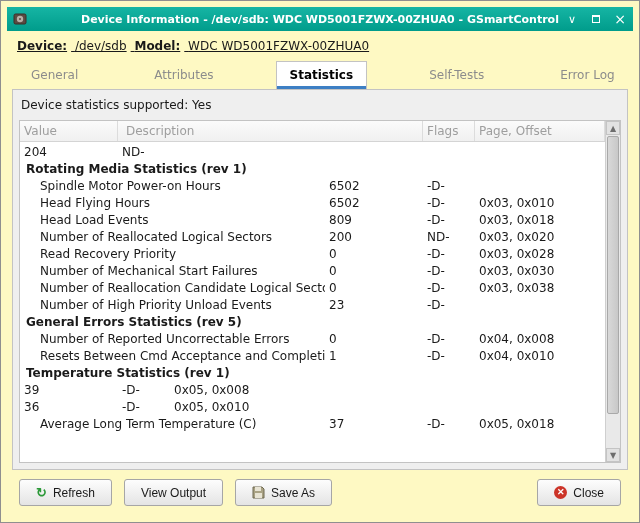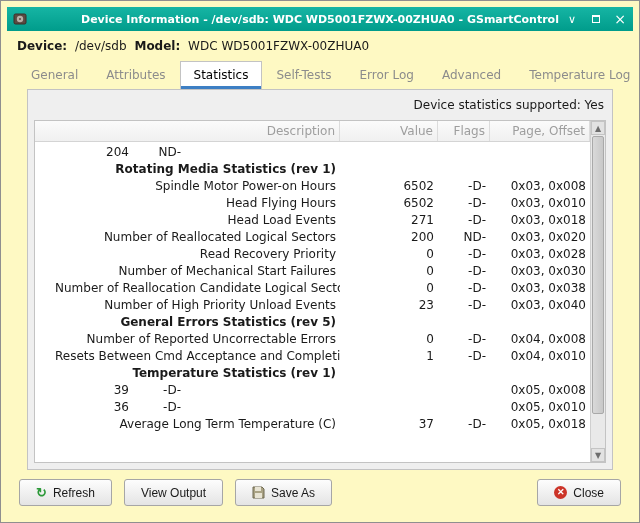--- a/index.html
+++ b/index.html
@@ -42,55 +42,56 @@
   }
   .win-btn {
     width: 14px; height: 14px; display: flex; align-items: center; justify-content: center;
     font-size: 11px; line-height: 1; cursor: default;
   }
   .maxi-box { width: 8px; height: 8px; border: 1px solid #fff; border-top-width: 2px; }
   
   .dev-header {
     padding: 8px 10px 4px 10px;
     flex: 0 0 auto;
+    text-decoration: underline;
   }
   .dev-header b { font-weight: bold; }
   .dev-header span { margin-right: 4px; }
   
   .tab-bar {
     display: flex; align-items: flex-end;
     padding: 4px 10px 0 10px;
     flex: 0 0 auto;
+    gap: 48px;
   }
   .tab {
     padding: 6px 13px 7px 13px;
     color: #8c8c8c;
     background: transparent;
     border: 1px solid transparent;
     border-bottom: none;
     white-space: nowrap;
     cursor: default;
   }
   .tab.active {
     background: #ffffff;
     color: #000000;
     border-color: #c3c3c3;
     box-shadow: inset 0 -3px 0 #3d7fc4;
-    font-weight: normal;
+    font-weight: bold;
   }
   
   .frame {
-    margin: 0 20px;
+    margin: 0 5px;
     border: 1px solid #c3c3c3;
     background: #efefef;
     flex: 1 1 auto;
     display: flex; flex-direction: column;
     padding: 6px;
     overflow: hidden;
-    text-align: right;
   }
   .supported-line { padding: 2px 2px 8px 2px; flex: 0 0 auto; }
   
   .stats-table {
     flex: 1 1 auto;
     border: 1px solid #c3c3c3;
     background: #ffffff;
     display: flex;
     overflow: hidden;
     position: relative;
@@ -198,51 +199,50 @@
       <div class="tab">Advanced</div>
       <div class="tab">Temperature Log</div>
     </div>
 
   <div class="frame">
     <div class="supported-line">Device statistics supported: Yes</div>
 
     <div class="stats-table">
       <div class="table-main">
         <div class="thead">
+          <div class="cell value">Value</div>
           <div class="cell desc">Description</div>
-          <div class="cell value">Value</div>
           <div class="cell flags">Flags</div>
           <div class="cell po">Page, Offset</div>
         </div>
         <div>
             <div class="trow data">
               <div class="cell value">204</div>
               <div class="cell flags">ND-</div>
             </div>
             <div class="trow section">
               <div class="cell desc">Rotating Media Statistics (rev 1)</div>
               <div class="cell value"></div>
               <div class="cell flags"></div>
               <div class="cell po"></div>
             </div>
             <div class="trow data">
               <div class="cell desc">Spindle Motor Power-on Hours</div>
               <div class="cell value">6502</div>
               <div class="cell flags">-D-</div>
-              <div class="cell po">0x03, 0x008</div>
             </div>
             <div class="trow data">
               <div class="cell desc">Head Flying Hours</div>
               <div class="cell value">6502</div>
               <div class="cell flags">-D-</div>
               <div class="cell po">0x03, 0x010</div>
             </div>
             <div class="trow data">
               <div class="cell desc">Head Load Events</div>
-              <div class="cell value">271</div>
+              <div class="cell value">809</div>
               <div class="cell flags">-D-</div>
               <div class="cell po">0x03, 0x018</div>
             </div>
             <div class="trow data">
               <div class="cell desc">Number of Reallocated Logical Sectors</div>
               <div class="cell value">200</div>
               <div class="cell flags">ND-</div>
               <div class="cell po">0x03, 0x020</div>
             </div>
             <div class="trow data">
@@ -260,21 +260,20 @@
             <div class="trow data">
               <div class="cell desc">Number of Reallocation Candidate Logical Sectors</div>
               <div class="cell value">0</div>
               <div class="cell flags">-D-</div>
               <div class="cell po">0x03, 0x038</div>
             </div>
             <div class="trow data">
               <div class="cell desc">Number of High Priority Unload Events</div>
               <div class="cell value">23</div>
               <div class="cell flags">-D-</div>
-              <div class="cell po">0x03, 0x040</div>
             </div>
             <div class="trow section">
               <div class="cell desc">General Errors Statistics (rev 5)</div>
               <div class="cell value"></div>
               <div class="cell flags"></div>
               <div class="cell po"></div>
             </div>
             <div class="trow data">
               <div class="cell desc">Number of Reported Uncorrectable Errors</div>
               <div class="cell value">0</div>

